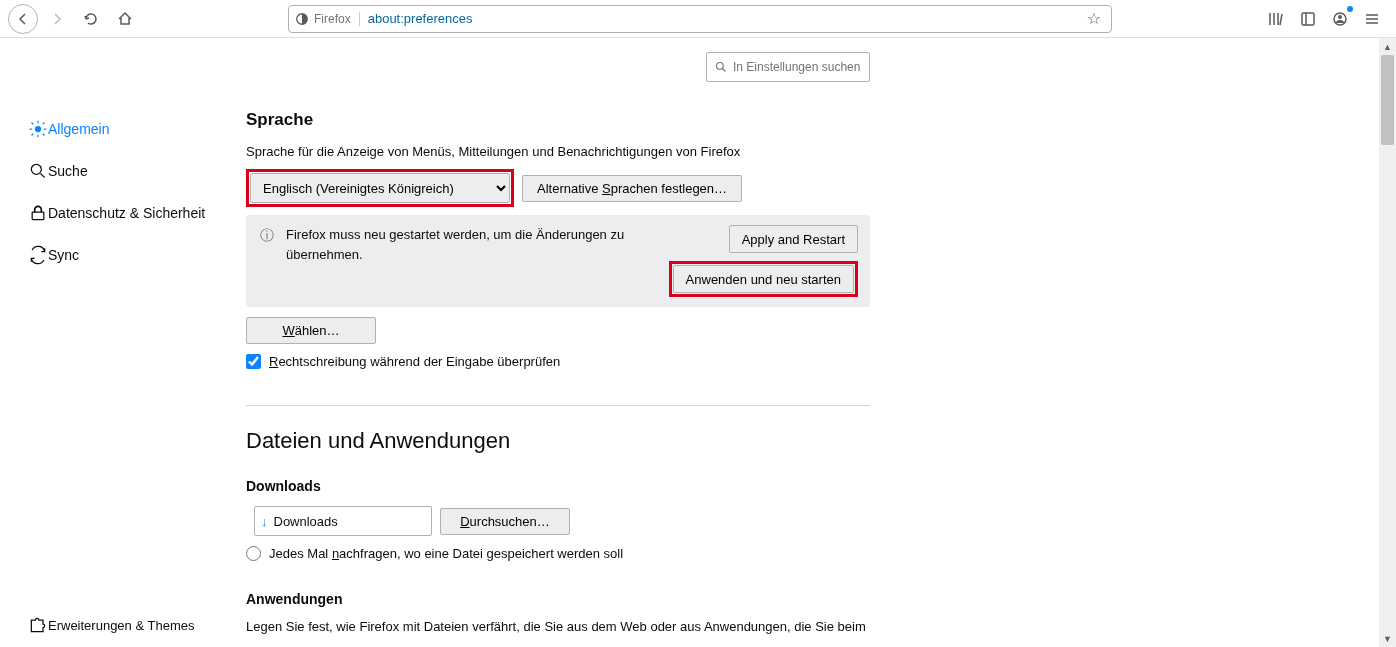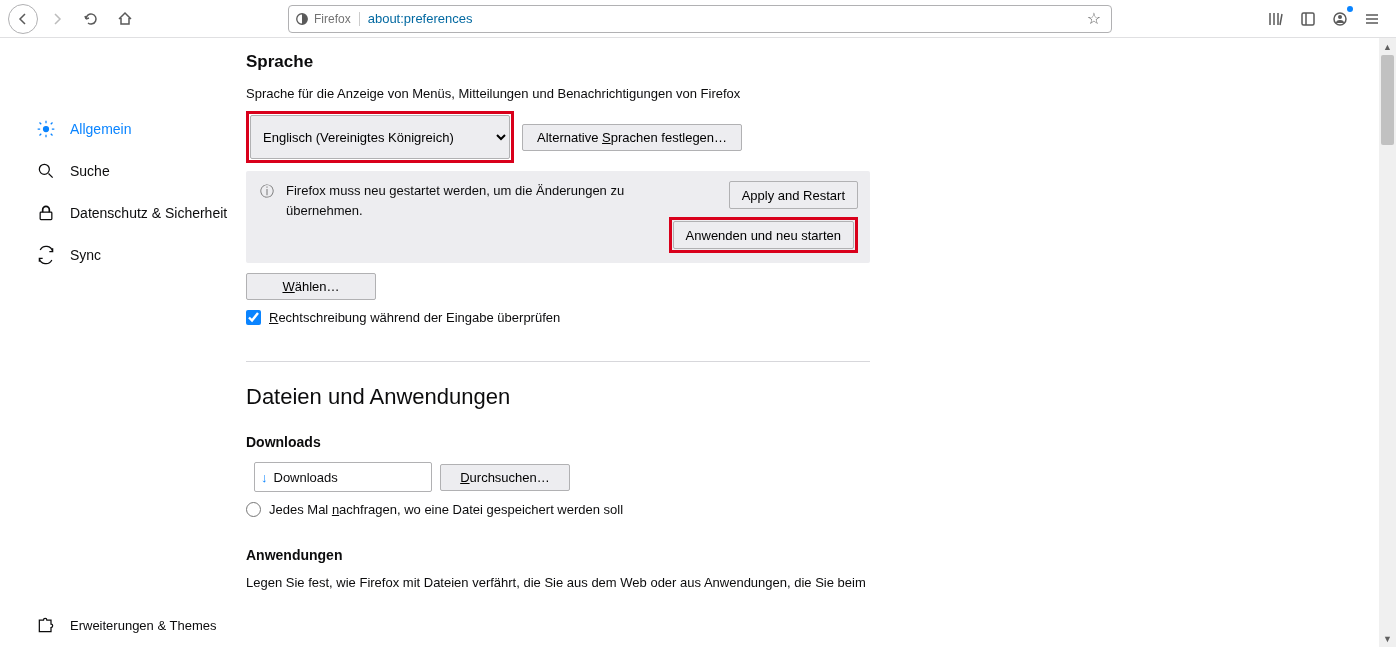--- a/index.html
+++ b/index.html
@@ -13,37 +13,37 @@
 .url-bar { flex: 1; display: flex; align-items: center; height: 28px; border: 1px solid #b1b1b3; border-radius: 4px; margin: 0 8px 0 10px; padding: 0 6px; background: #fff; }
 .url-identity { display: flex; align-items: center; gap: 5px; padding-right: 8px; border-right: 1px solid #ccc; font-size: 12px; color: #737373; }
 .url-text { padding-left: 8px; font-size: 13px; color: #0369a1; flex: 1; }
 .url-star { color: #5a5a5a; font-size: 16px; padding: 0 4px; }
 .right-icons { display: flex; gap: 8px; padding-left: 140px; padding-right: 4px; }
 .right-icon { width: 24px; height: 24px; display: flex; align-items: center; justify-content: center; color: #5a5a5a; }
 
 
 .content-wrap { display: flex; height: calc(100% - 38px); position: relative; }
 .sidebar { width: 230px; padding-top: 70px; flex-shrink: 0; }
-.category { display: flex; align-items: center; height: 42px; padding-left: 28px; gap: 14px; font-size: 14px; cursor: pointer; margin-left: 8px; }
+.category { display: flex; align-items: center; height: 42px; padding-left: 28px; gap: 0; font-size: 14px; cursor: pointer; }
 .category.selected { color: #0a84ff; }
 .category.selected .cat-icon { fill: #0a84ff; stroke: #0a84ff; }
 .cat-icon { width: 20px; height: 20px; fill: none; stroke: #0c0c0d; stroke-width: 1.5; }
 .sidebar-bottom { position: absolute; bottom: 4px; left: 0; width: 230px; }
 
 .main { flex: 1; padding: 14px 40px 0 16px; max-width: 680px; }
 .search-row { display:flex; justify-content:flex-end; margin-bottom: 28px; }
 .search-box { width: 180px; height: 30px; border: 1px solid #b1b1b3; border-radius: 2px; display:flex; align-items:center; padding:0 8px; gap:6px; font-size:12px; color:#737373; margin-left: 460px; }
 
 h2.section { font-size: 17px; font-weight: 700; margin-bottom: 14px; }
 h3.subsection { font-size: 14px; font-weight: 700; margin-bottom: 12px; }
 .desc { font-size: 13px; margin-bottom: 10px; }
 
 .row { display: flex; align-items: center; gap: 8px; margin-bottom: 8px; }
 .highlight-red { border: 3px solid #d9001b; }
-select.pref-select { height: 44px; width: 260px; font-size: 13px; padding: 0 8px; background:#ededf0; border:1px solid #b1b1b3; border-radius:2px; }
+select.pref-select { height: 30px; width: 260px; font-size: 13px; padding: 0 8px; background:#ededf0; border:1px solid #b1b1b3; border-radius:2px; }
 button.pref-btn { height: 27px; padding: 0 14px; font-size: 13px; background:#ededf0; border:1px solid #b1b1b3; border-radius:2px; cursor:pointer; }
 button.pref-btn .u { text-decoration: underline; }
 
 .message-box { background: #ededf0; border-radius: 2px; display: flex; padding: 10px 12px; gap: 10px; margin-bottom: 10px; }
 .msg-icon { width:18px; flex-shrink:0; display:flex; justify-content:center; font-size:14px; color:#737373; margin-top:2px;}
 .msg-text { flex: 1; font-size: 13px; line-height: 1.5; }
 .msg-buttons { display:flex; flex-direction:column; gap:8px; align-items:flex-end; }
 .msg-buttons button { height: 28px; padding: 0 12px; background:#ededf0; border:1px solid #b1b1b3; border-radius:2px; font-size:13px; cursor:pointer; white-space:nowrap; }
 
 .pref-row-right { display:flex; align-items:center; justify-content:space-between; margin-bottom:10px; }
@@ -157,20 +157,29 @@
       <div class="category" style="height:36px;font-size:13px">
         <svg class="cat-icon" viewBox="0 0 24 24" fill="#0c0c0d" stroke="none">
             <path d="M4 6h5a2 2 0 1 1 4 0h5v5a2 2 0 1 1 0 4v5H4z"></path>
           </svg>
         <span>Erweiterungen &amp; Themes</span>
       </div>
     </div>
   </div>
 
   <div class="main">
+    <div class="search-row">
+      <div class="search-box">
+        <svg width="12" height="12" viewBox="0 0 16 16">
+            <circle cx="6.5" cy="6.5" r="4.5" fill="none" stroke="#737373" stroke-width="1.5"></circle>
+            <path d="M14 14l-4-4" stroke="#737373" stroke-width="1.5"></path>
+          </svg>
+        <span>In Einstellungen suchen</span>
+      </div>
+    </div>
 
     <h2 class="section">Sprache</h2>
     <div class="desc">Sprache für die Anzeige von Menüs, Mitteilungen und Benachrichtigungen von Firefox</div>
 
     <div class="row">
       <div class="highlight-red" style="padding:1px">
         <select class="pref-select">
           <option>Englisch (Vereinigtes Königreich)</option>
         </select>
       </div>

